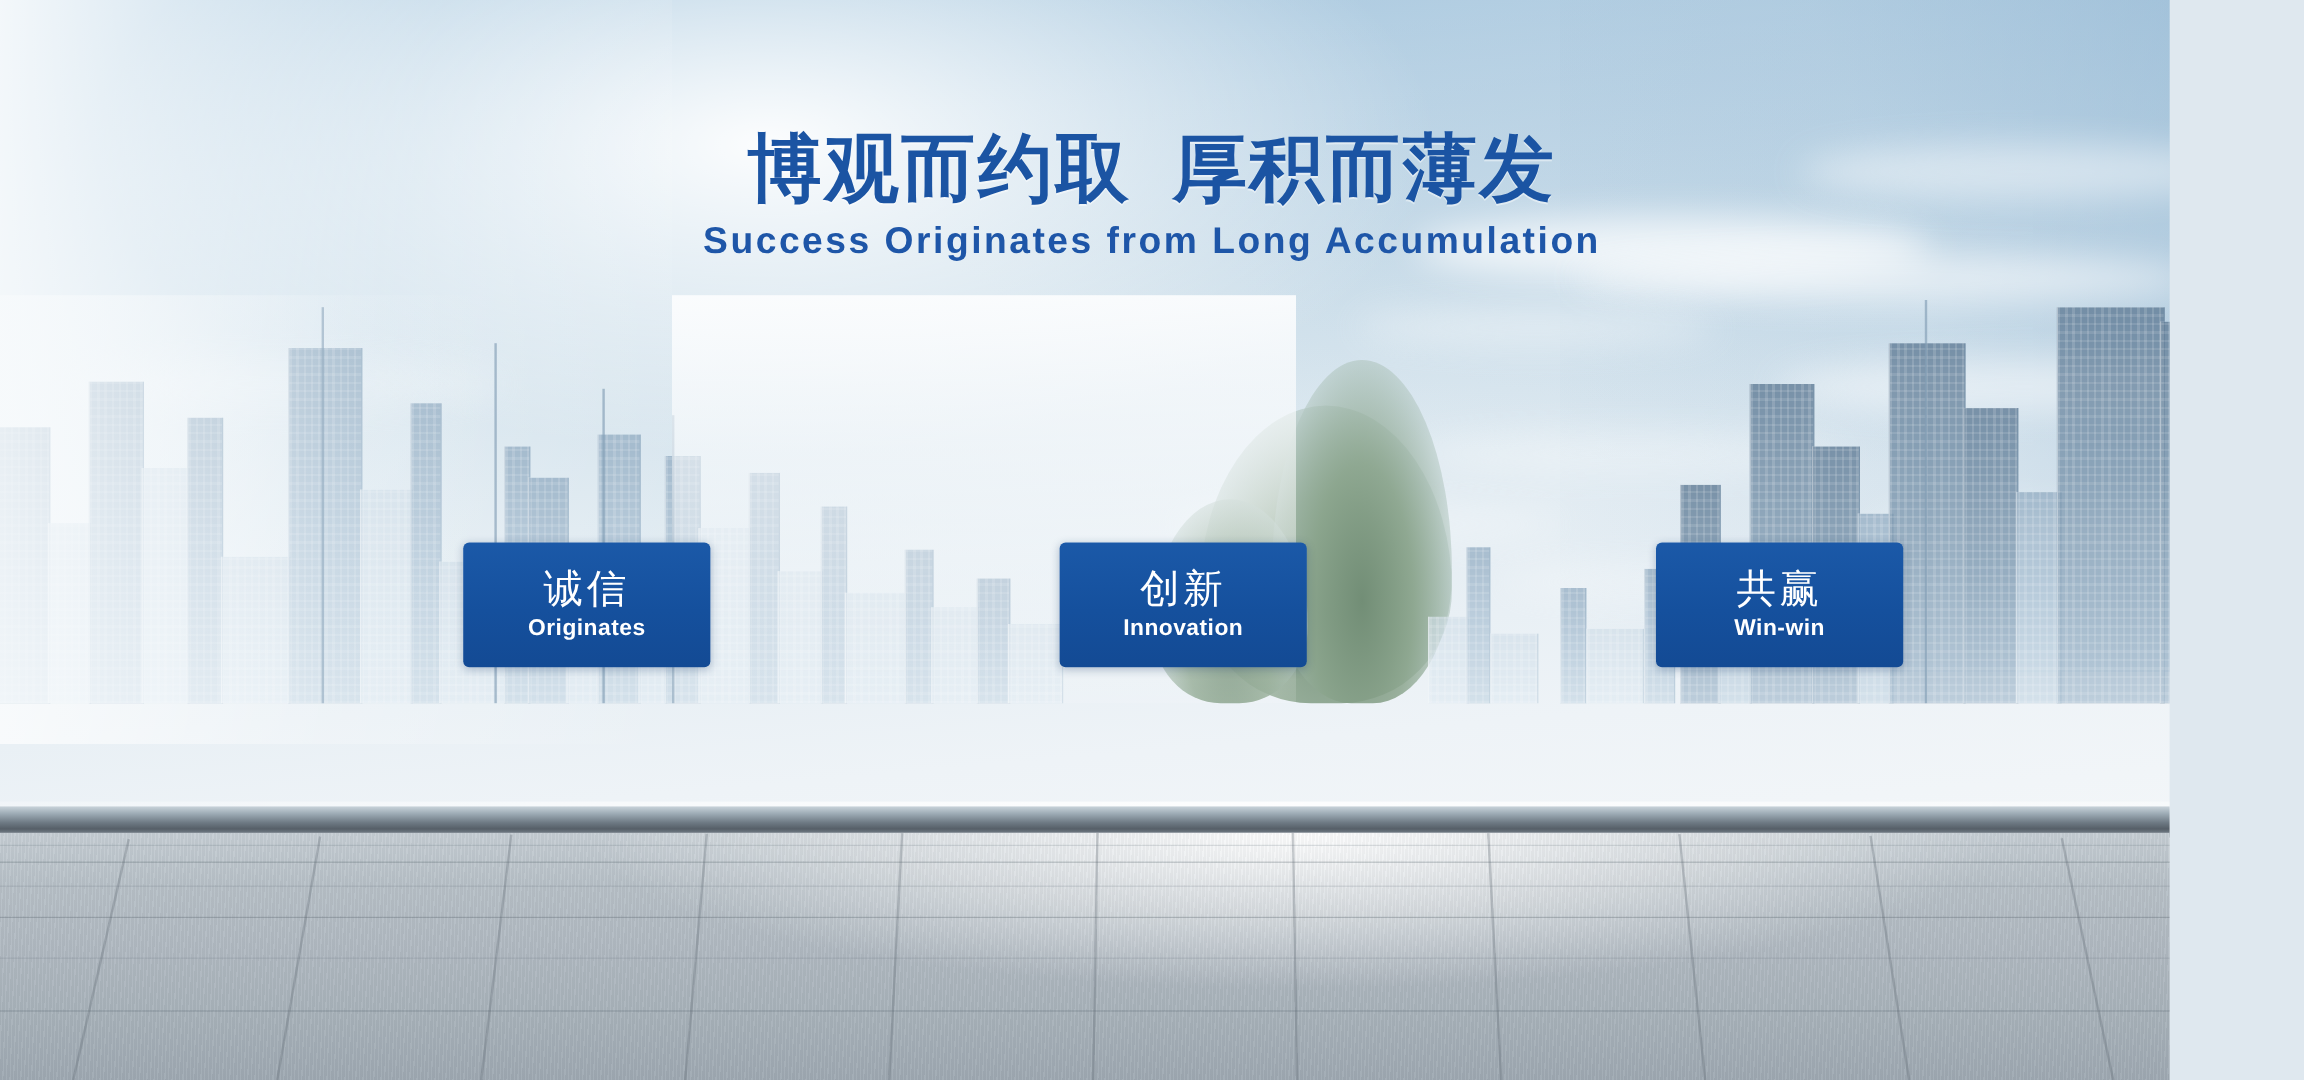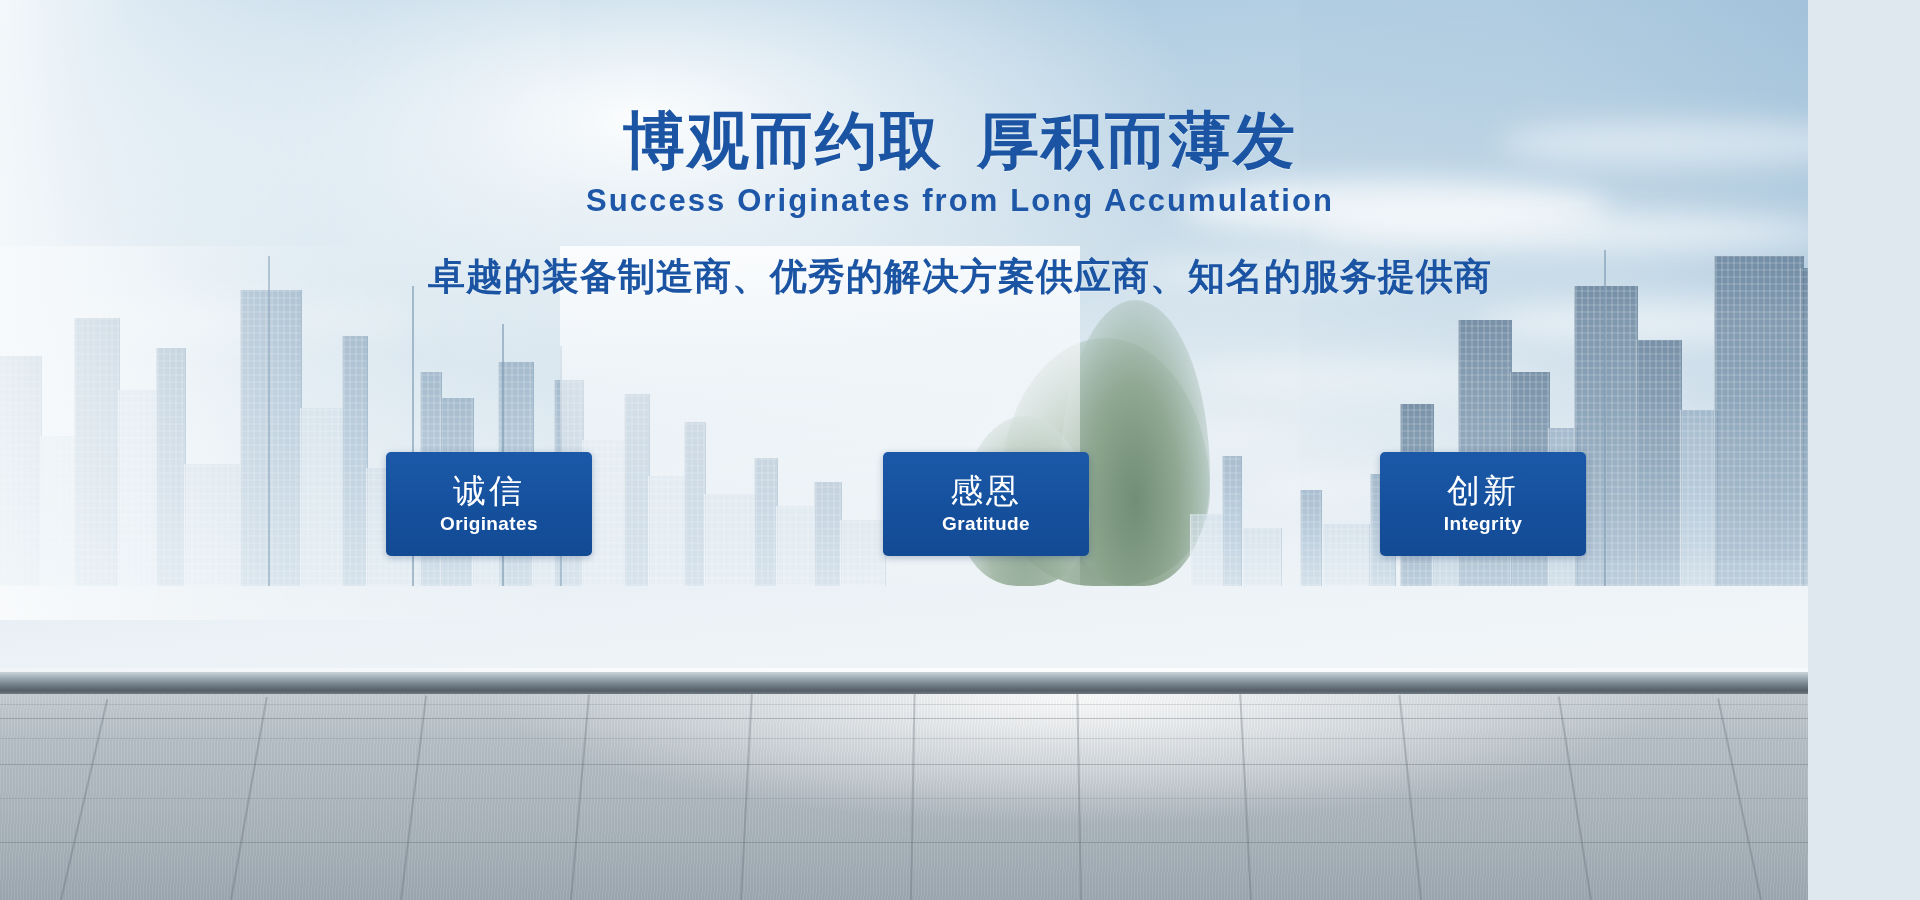--- a/index.html
+++ b/index.html
@@ -255,30 +255,29 @@
     <div class="vseam" style="left:1250px; height:206px; transform:rotate(-3deg);"></div>
     <div class="vseam" style="left:1420px; height:206px; transform:rotate(-6deg);"></div>
     <div class="vseam" style="left:1590px; height:206px; transform:rotate(-9deg);"></div>
     <div class="vseam" style="left:1760px; height:206px; transform:rotate(-12deg);"></div>
   </div>
 
   <div class="headline">
     <span>博观而约取</span><span class="gap"></span><span>厚积而薄发</span>
   </div>
   <div class="headline-en">Success Originates from Long Accumulation</div>
-  <div class="subline">卓越的装备制造商、优秀的解决方案供应商、知名的服务提供商</div>
 
   <div class="boxes">
     <div class="vbox">
       <span class="cn">诚信</span>
       <span class="en">Originates</span>
     </div>
     <div class="vbox">
-      <span class="cn">感恩</span>
-      <span class="en">Gratitude</span>
+      <span class="cn">创新</span>
+      <span class="en">Innovation</span>
     </div>
     <div class="vbox">
-      <span class="cn">创新</span>
-      <span class="en">Integrity</span>
+      <span class="cn">共赢</span>
+      <span class="en">Win-win</span>
     </div>
   </div>
 
 </div>
 
 </body></html>

